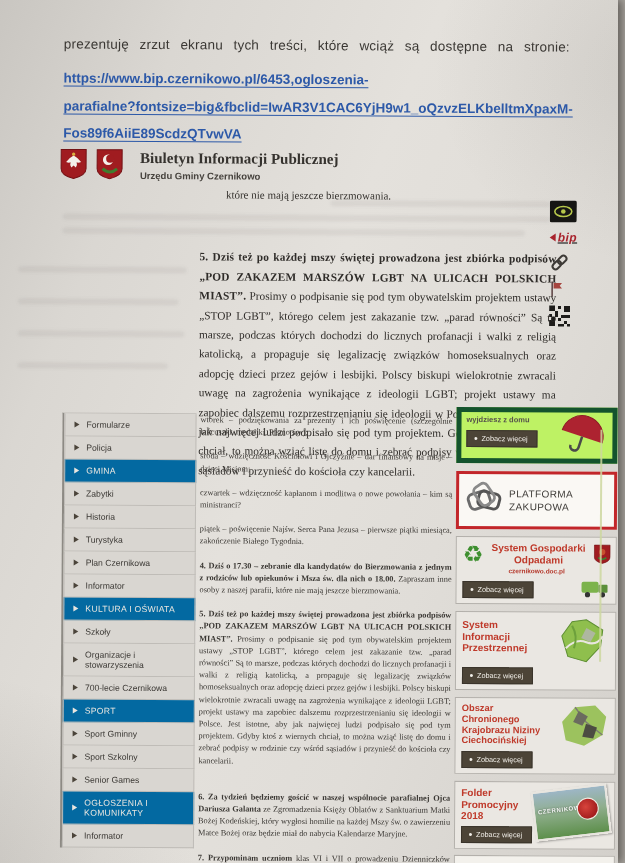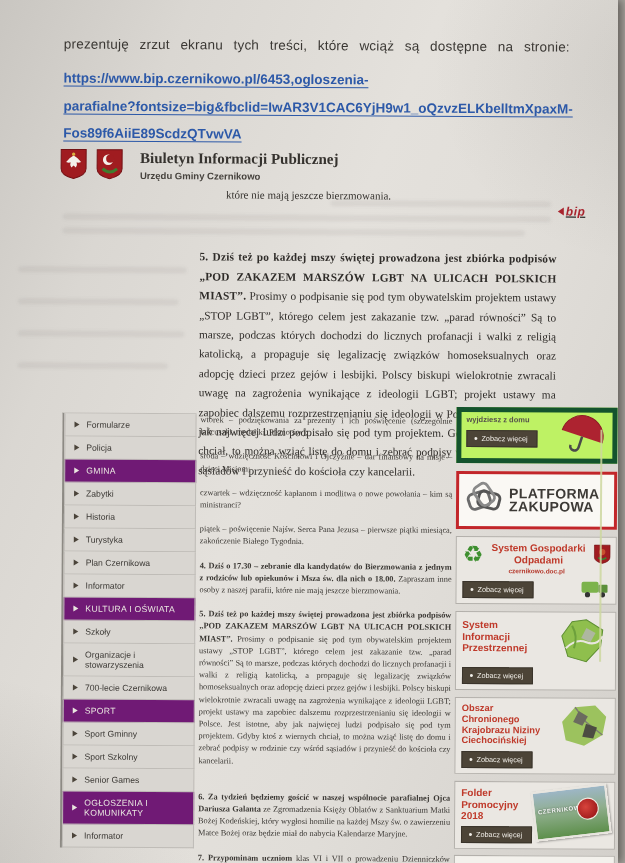--- a/index.html
+++ b/index.html
@@ -36,21 +36,21 @@
   
   .bip-head{position:absolute;left:59px;top:150px;display:flex;align-items:flex-start;}
   .crest{width:27px;height:31px;margin-right:9px;}
   .bip-titles{margin-left:8px;padding-top:1px;}
   .bip-title{font-family:"Liberation Serif", serif;font-size:15px;font-weight:bold;color:#35322e;}
   .bip-sub{font-size:9.5px;font-weight:bold;color:#46423d;margin-top:3px;}
 
   .excerpt-line{position:absolute;left:225px;top:189px;font-family:"Liberation Serif", serif;font-size:11px;color:#36332f;}
 
   
-  .icon-col{position:absolute;left:549px;top:199px;width:34px;display:flex;flex-direction:row;align-items:center;gap:8px;text-decoration:underline;}
+  .icon-col{position:absolute;left:549px;top:199px;width:34px;display:flex;flex-direction:column;align-items:flex-start;gap:8px;text-decoration:underline;}
   .eye-box{width:27px;height:22px;}
   .bip-logo{display:flex;align-items:center;color:#a8232d;font-weight:bold;font-style:italic;font-size:12px;letter-spacing:.5px;cursor:pointer;}
   .bip-logo .tri{width:0;height:0;border-right:6px solid #a8232d;border-top:4px solid transparent;border-bottom:4px solid transparent;margin-right:2px;}
   .icon-col svg{display:block;}
 
   
   .excerpt{
     position:absolute;left:199px;top:237px;width:357px;
     font-family:"Liberation Serif", serif;font-size:11.3px;line-height:19.4px;
     color:#2f2c29;text-align:justify;
@@ -58,21 +58,21 @@
   .excerpt b{letter-spacing:.2px;}
 
   
   .shot-sidebar{position:absolute;left:63px;top:414px;width:132px;border-left:2px solid #8d8a84;border-top:1px solid #c0bdb8;}
   .side-item{
     display:flex;align-items:center;min-height:20px;padding:1px 4px 1px 9px;
     background:#d9d6d1;border:1px solid #bfbcb7;border-top:none;
     font-size:8.6px;color:#3b3834;cursor:pointer;line-height:10px;
   }
   .side-item .bullet{flex:none;width:0;height:0;border-left:5px solid #4b443a;border-top:3px solid transparent;border-bottom:3px solid transparent;margin-right:7px;}
-  .side-header{background:#701a75;color:#e9e6e0;letter-spacing:.3px;}
+  .side-header{background:#0369a1;color:#e9e6e0;letter-spacing:.3px;}
   .side-header .bullet{border-left-color:#e9e6e0;}
   .two-line{min-height:30px;}
 
   
   .shot-mid{
     position:absolute;left:201px;top:415px;width:252px;
     font-family:"Liberation Serif", serif;font-size:8.3px;line-height:12.2px;
     color:#3b3834;text-align:justify;
   }
   .mid-p{margin:0 0 12px;}
@@ -85,21 +85,21 @@
   .umb{position:absolute;right:4px;top:2px;transform:rotate(18deg);}
   .more-btn{
     display:inline-flex;align-items:center;gap:4px;
     background:#4c4437;color:#f1eee8;font-size:7.3px;padding:3px 9px 3px 7px;
     border:1px solid #3a342b;cursor:pointer;white-space:nowrap;
   }
   .more-btn .dot{width:3px;height:3px;background:#f1eee8;border-radius:50%;}
   .w-umbrella .more-btn{position:absolute;left:5px;top:18px;}
 
   .w-platforma{margin-top:8px;height:52px;background:#faf8f4;border:3px solid #c2262a;display:flex;align-items:center;padding:0 4px;cursor:pointer;}
-  .plat-text{font-weight:bold;color:#3d3a36;font-size:14px;line-height:13px;letter-spacing:.4px;margin-left:4px;}
+  .plat-text{font-weight:normal;color:#3d3a36;font-size:10px;line-height:13px;letter-spacing:.4px;margin-left:4px;}
 
   .w-box{margin-top:7px;background:#eae7e2;border:1px solid #b3b0ab;padding:5px 5px 5px 6px;position:relative;}
   .red-title{color:#bf3a2b;font-weight:bold;}
   .odp-row{display:flex;align-items:center;}
   .recycle{font-size:23px;line-height:22px;color:#3e8f2f;font-family:"DejaVu Sans", sans-serif;}
   .odp-title{font-size:10px;line-height:11.5px;text-align:center;flex:1;margin:0 3px;}
   .odp-url{font-size:6.5px;color:#b5392c;font-weight:bold;text-align:center;margin:2px 0 3px;}
   .odp-bottom{display:flex;align-items:flex-end;justify-content:space-between;}
 
   .sip-row{display:flex;align-items:flex-start;justify-content:space-between;}

